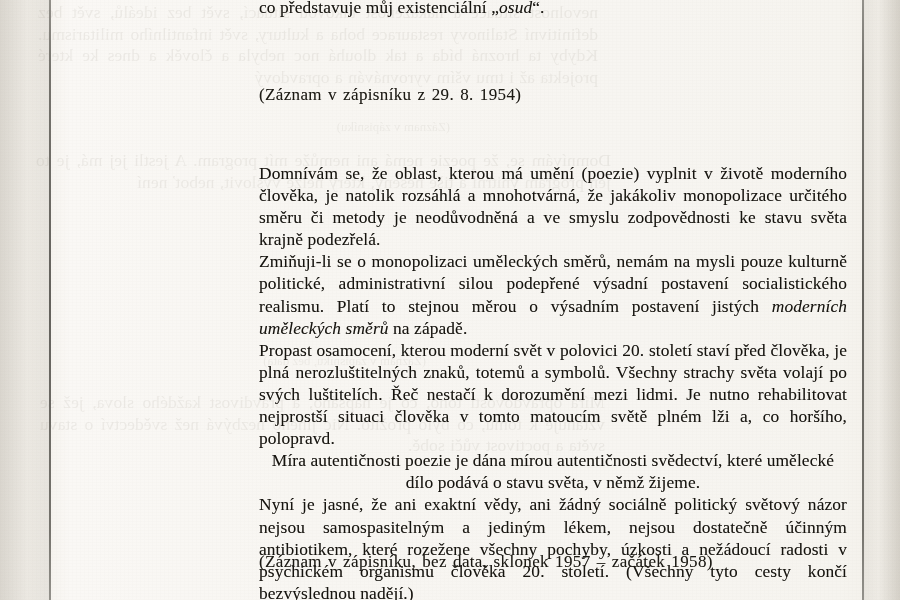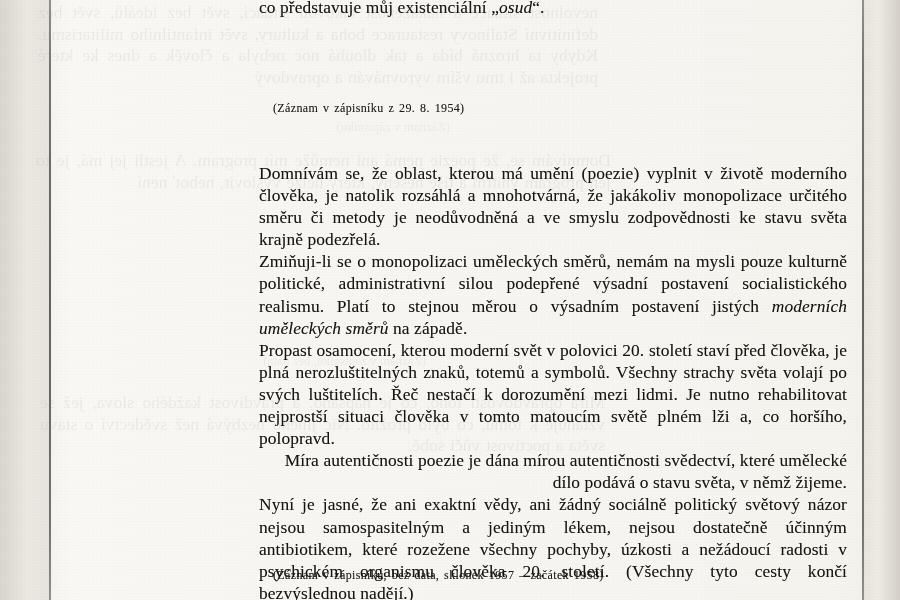--- a/index.html
+++ b/index.html
@@ -114,34 +114,34 @@
 
   .para {
     font-size: 17.4px;
     line-height: 22.1px;
     text-align: justify;
     text-justify: inter-word;
     hyphens: none;
     margin: 0;
     letter-spacing: .1px;
   }
-  .para.last-flush { text-align: right; }
+  .para.last-flush { text-align: center; }
 
   .blk-top     { position: absolute; left: 0; top: 0;   width: 588px; }
   .attrib-top  { position: absolute; left: 0; top: 90px; }
   .blk-main    { position: absolute; left: 0; top: 166px; width: 588px; }
   .attrib-bot  { position: absolute; left: 0; top: 557px; }
 
   .attrib {
-    font-size: 12px;
+    font-size: 17px;
     line-height: 17px;
     letter-spacing: .35px;
     word-spacing: 1.6px;
     color: #1b1913;
-    margin: 14px;
+    margin: 0;
     white-space: nowrap;
   }
 
   em.it { font-style: italic; }
 
   .ink {
     
     text-shadow: 0 0 .35px rgba(20,18,14,.30);
   }
 </style>

